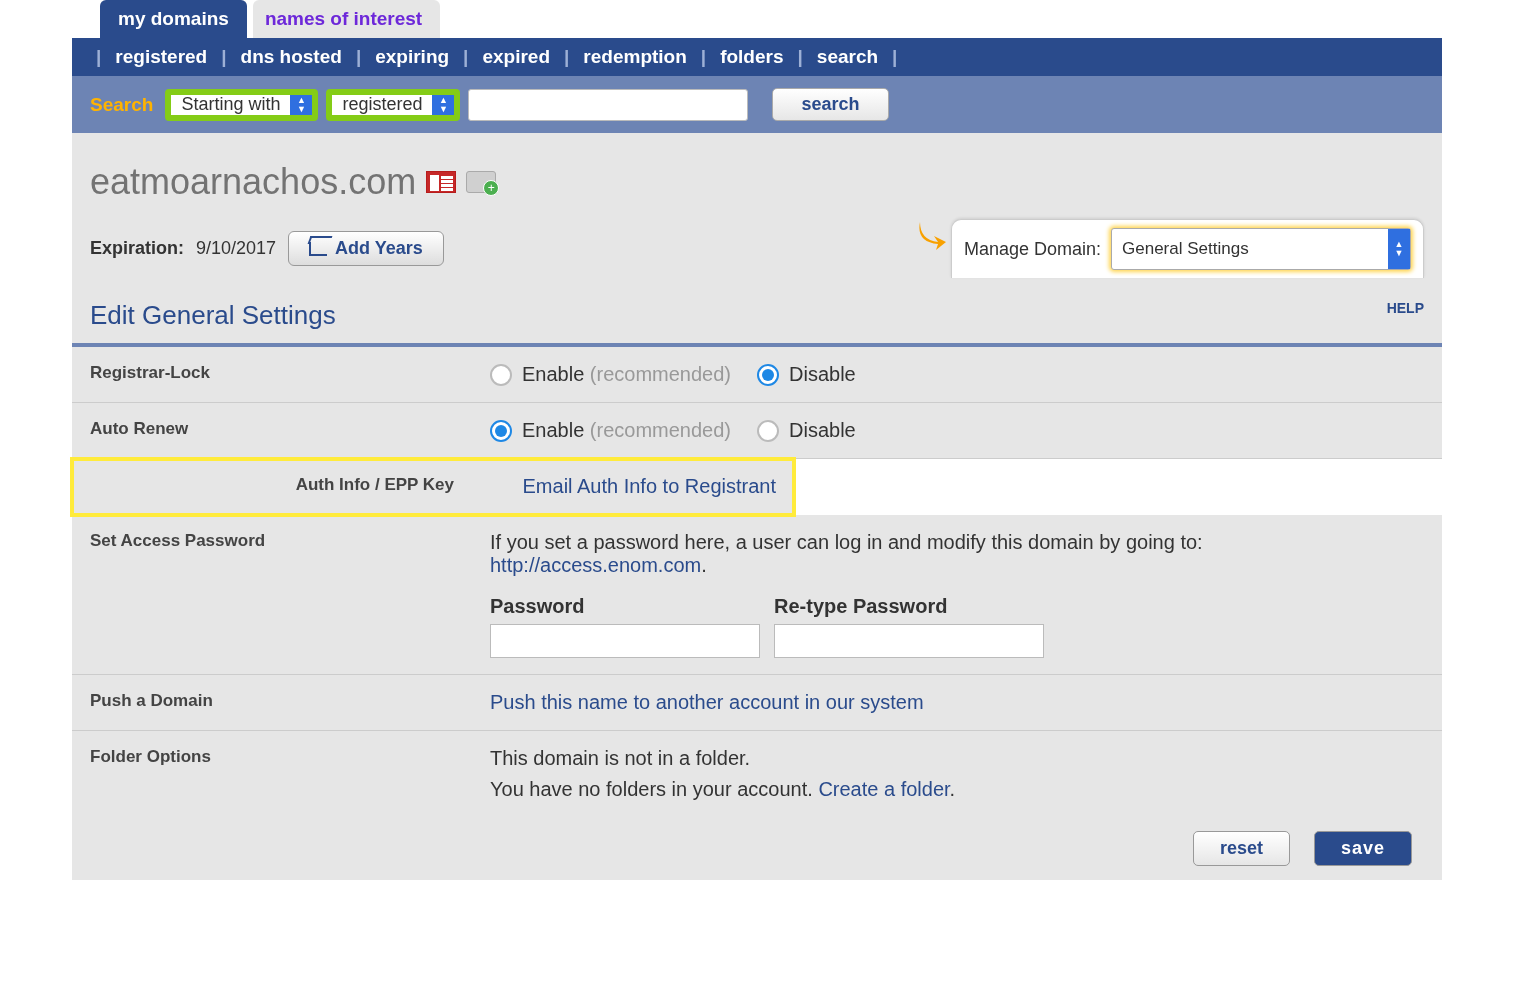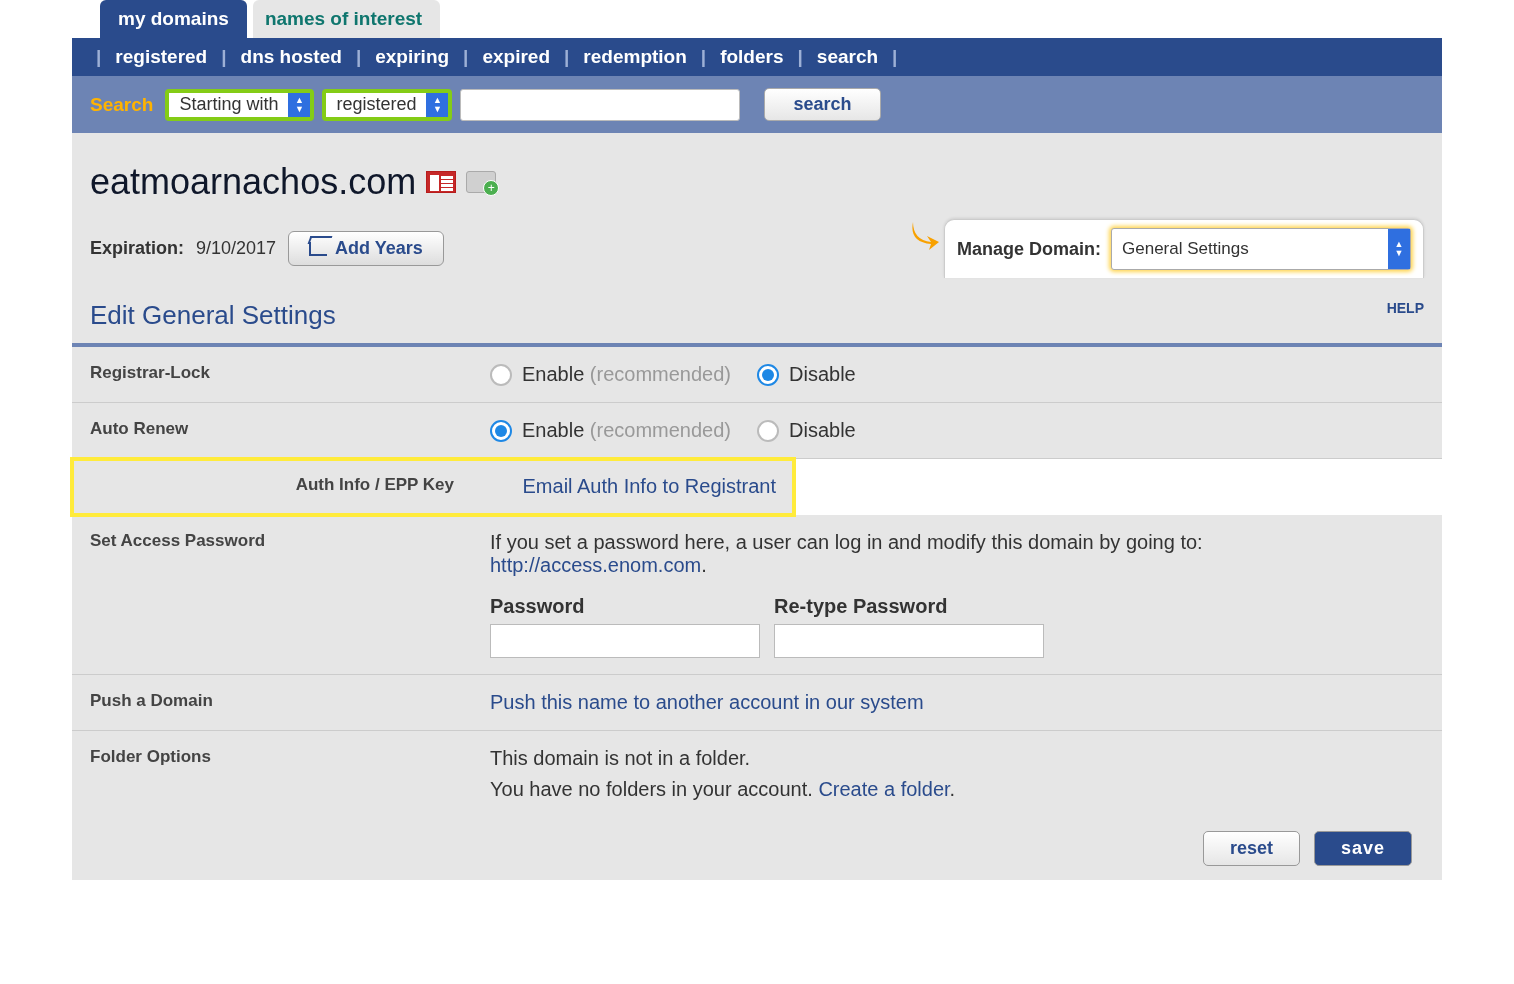--- a/index.html
+++ b/index.html
@@ -3,55 +3,55 @@
 <meta charset="utf-8">
 <style>
 * { box-sizing: border-box; margin: 0; padding: 0; }
 body { font-family: Arial, Helvetica, sans-serif; background: #fff; color: #333; }
 .wrap { width: 1370px; margin: 0 auto; }
 
 
 .top-tabs { display: flex; gap: 6px; padding: 0 0 0 28px; }
 .tab { padding: 8px 18px; border-radius: 6px 6px 0 0; font-size: 19px; font-weight: bold; cursor: pointer; }
 .tab.active { background: #2a4b8c; color: #fff; }
-.tab.inactive { background: #e6e6e6; color: #0f766e; padding-left: 12px; }
+.tab.inactive { background: #e6e6e6; color: #6d28d9; padding-left: 12px; }
 
 
 .subnav { background: #2a4b8c; color: #fff; padding: 8px 18px; font-size: 19px; font-weight: bold; display: flex; align-items: center; }
 .subnav-item { padding: 0 8px; cursor: pointer; }
 .subnav-sep { color: #9db0d6; padding: 0 6px; }
 
 
 .searchbar { background: #6d84b4; padding: 12px 18px; display: flex; align-items: center; gap: 8px; }
 .search-label { color: #ffb300; font-weight: bold; font-size: 19px; margin-right: 4px; }
-.select-wrap { position: relative; display: inline-flex; align-items: center; background: #fff; border: 4px solid #84cc16; border-radius: 4px; overflow: hidden; height: 32px; }
+.select-wrap { position: relative; display: inline-flex; align-items: center; background: #fff; border: 6px solid #84cc16; border-radius: 4px; overflow: hidden; height: 32px; }
 .select-wrap span.val { padding: 4px 10px; font-size: 18px; }
 .select-caret { background: #2f6fe0; color: #fff; width: 22px; height: 100%; display: flex; flex-direction: column; align-items: center; justify-content: center; font-size: 9px; line-height: 1; }
 .search-input { height: 32px; width: 280px; border: 1px solid #bbb; border-radius: 3px; padding: 4px 8px; font-size: 16px; }
 .search-btn { background: linear-gradient(#fff,#e6e6e6); border: 1px solid #aaa; border-radius: 5px; padding: 5px 28px; font-size: 18px; color: #2a4b8c; font-weight: bold; cursor: pointer; margin-left: 16px; }
 
 
 .gray-top { background: #e6e6e6; padding: 28px 18px 10px 18px; }
 .domain-title-row { display: flex; align-items: center; gap: 10px; margin-bottom: 16px; }
-.domain-title { font-size: 36px; color: #0f172a; font-weight: normal; }
+.domain-title { font-size: 36px; color: #737373; font-weight: normal; }
 .icon-id { width: 30px; height: 22px; background: #c62828; border: 1px solid #b71c1c; position: relative; }
 .icon-id::before { content: ""; position: absolute; left: 3px; top: 3px; width: 9px; height: 16px; background: #fff; }
 .icon-id::after { content: ""; position: absolute; left: 14px; top: 4px; width: 12px; height: 3px; background: #fff; box-shadow: 0 4px 0 #fff, 0 8px 0 #fff, 0 12px 0 #fff; }
 .icon-db { width: 30px; height: 22px; background: #d0d0d0; border: 1px solid #aaa; position: relative; border-radius: 3px; }
 .icon-db::after { content: "+"; position: absolute; right: -4px; bottom: -4px; width: 14px; height: 14px; background: #4caf50; border-radius: 50%; color: #fff; font-size: 12px; text-align: center; line-height: 14px; border: 1px solid #fff; }
 
 .exp-row { display: flex; align-items: center; gap: 12px; position: relative; }
 .exp-label { font-size: 18px; font-weight: bold; }
 .exp-date { font-size: 18px; }
 .add-years-btn { background: linear-gradient(#fff,#ddd); border: 1px solid #999; border-radius: 6px; padding: 6px 20px; font-size: 18px; color: #2a4b8c; font-weight: bold; display: inline-flex; align-items: center; gap: 8px; cursor: pointer; }
 .cart-icon { display: inline-block; width: 18px; height: 14px; border: 2px solid #2a4b8c; border-top: none; border-right: none; position: relative; }
 .cart-icon::before { content: ""; position: absolute; top: -6px; left: -2px; width: 20px; height: 6px; border-top: 2px solid #2a4b8c; border-left: 2px solid #2a4b8c; transform: skewX(-20deg); }
 
 .manage-box { margin-left: auto; display: flex; align-items: center; gap: 10px; background: #fff; padding: 8px 12px; border-radius: 10px 10px 0 0; border: 1px solid #ccc; border-bottom: none; box-shadow: 0 -1px 3px rgba(0,0,0,0.1); position: relative; }
-.manage-label { font-weight: bold; font-size: 18px; }
+.manage-label { font-weight: normal; font-size: 18px; }
 .manage-select { position: relative; display: inline-flex; align-items: center; background: #fff; border: 1px solid #aaa; border-radius: 3px; height: 42px; width: 300px; box-shadow: 0 0 4px 2px #ffd54f; }
 .manage-select span.val { padding: 4px 10px; font-size: 17px; flex: 1; }
 .arrow-curve { width: 30px; height: 30px; position: absolute; left: -34px; top: 0px; }
 .arrow-curve svg { width: 30px; height: 30px; }
 
 
 .edit-header { background: #e6e6e6; border-bottom: 4px solid #6d84b4; padding: 12px 18px; display: flex; justify-content: space-between; }
 .edit-title { color: #2a4b8c; font-size: 26px; font-weight: normal; }
 .help-link { color: #2a4b8c; font-weight: bold; font-size: 14px; cursor: pointer; }
 
@@ -70,21 +70,21 @@
 
 .link { color: #2a4b8c; cursor: pointer; }
 
 .desc-text { color: #333; margin-bottom: 18px; }
 .pw-fields { display: flex; gap: 14px; }
 .pw-col { display: flex; flex-direction: column; gap: 6px; }
 .pw-label { font-weight: bold; font-size: 20px; }
 .pw-input { width: 270px; height: 34px; border: 1px solid #bbb; padding: 4px 8px; font-size: 16px; background: #fff; }
 
 
-.footer { background: #e6e6e6; padding: 14px 30px; display: flex; justify-content: flex-end; gap: 14px; }
+.footer { background: #e6e6e6; padding: 14px 30px; display: flex; justify-content: flex-end; gap: 24px; }
 .btn { padding: 6px 26px; font-size: 18px; border-radius: 5px; border: 1px solid #999; cursor: pointer; }
 .btn.reset { background: linear-gradient(#fff,#e6e6e6); color: #2a4b8c; font-weight: bold; }
 .btn.save { background: #2a4b8c; color: #fff; font-weight: bold; letter-spacing: 1px; }
 </style>
 </head>
 <body>
 
 <div class="wrap">
 
   <div class="top-tabs">

